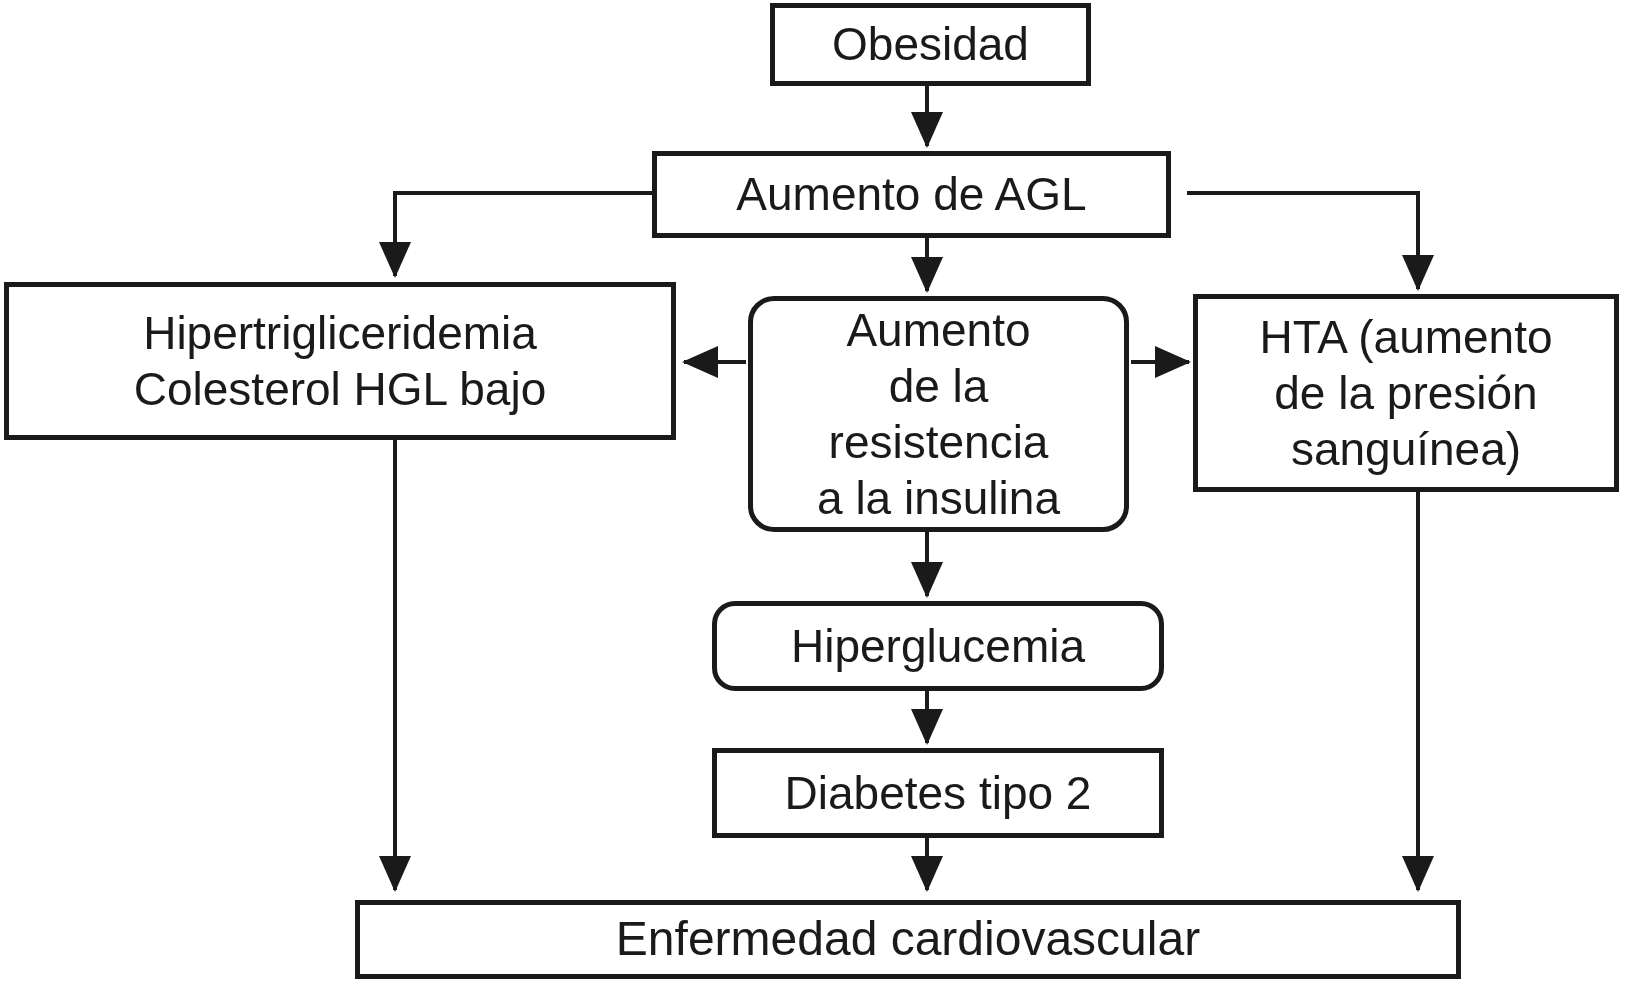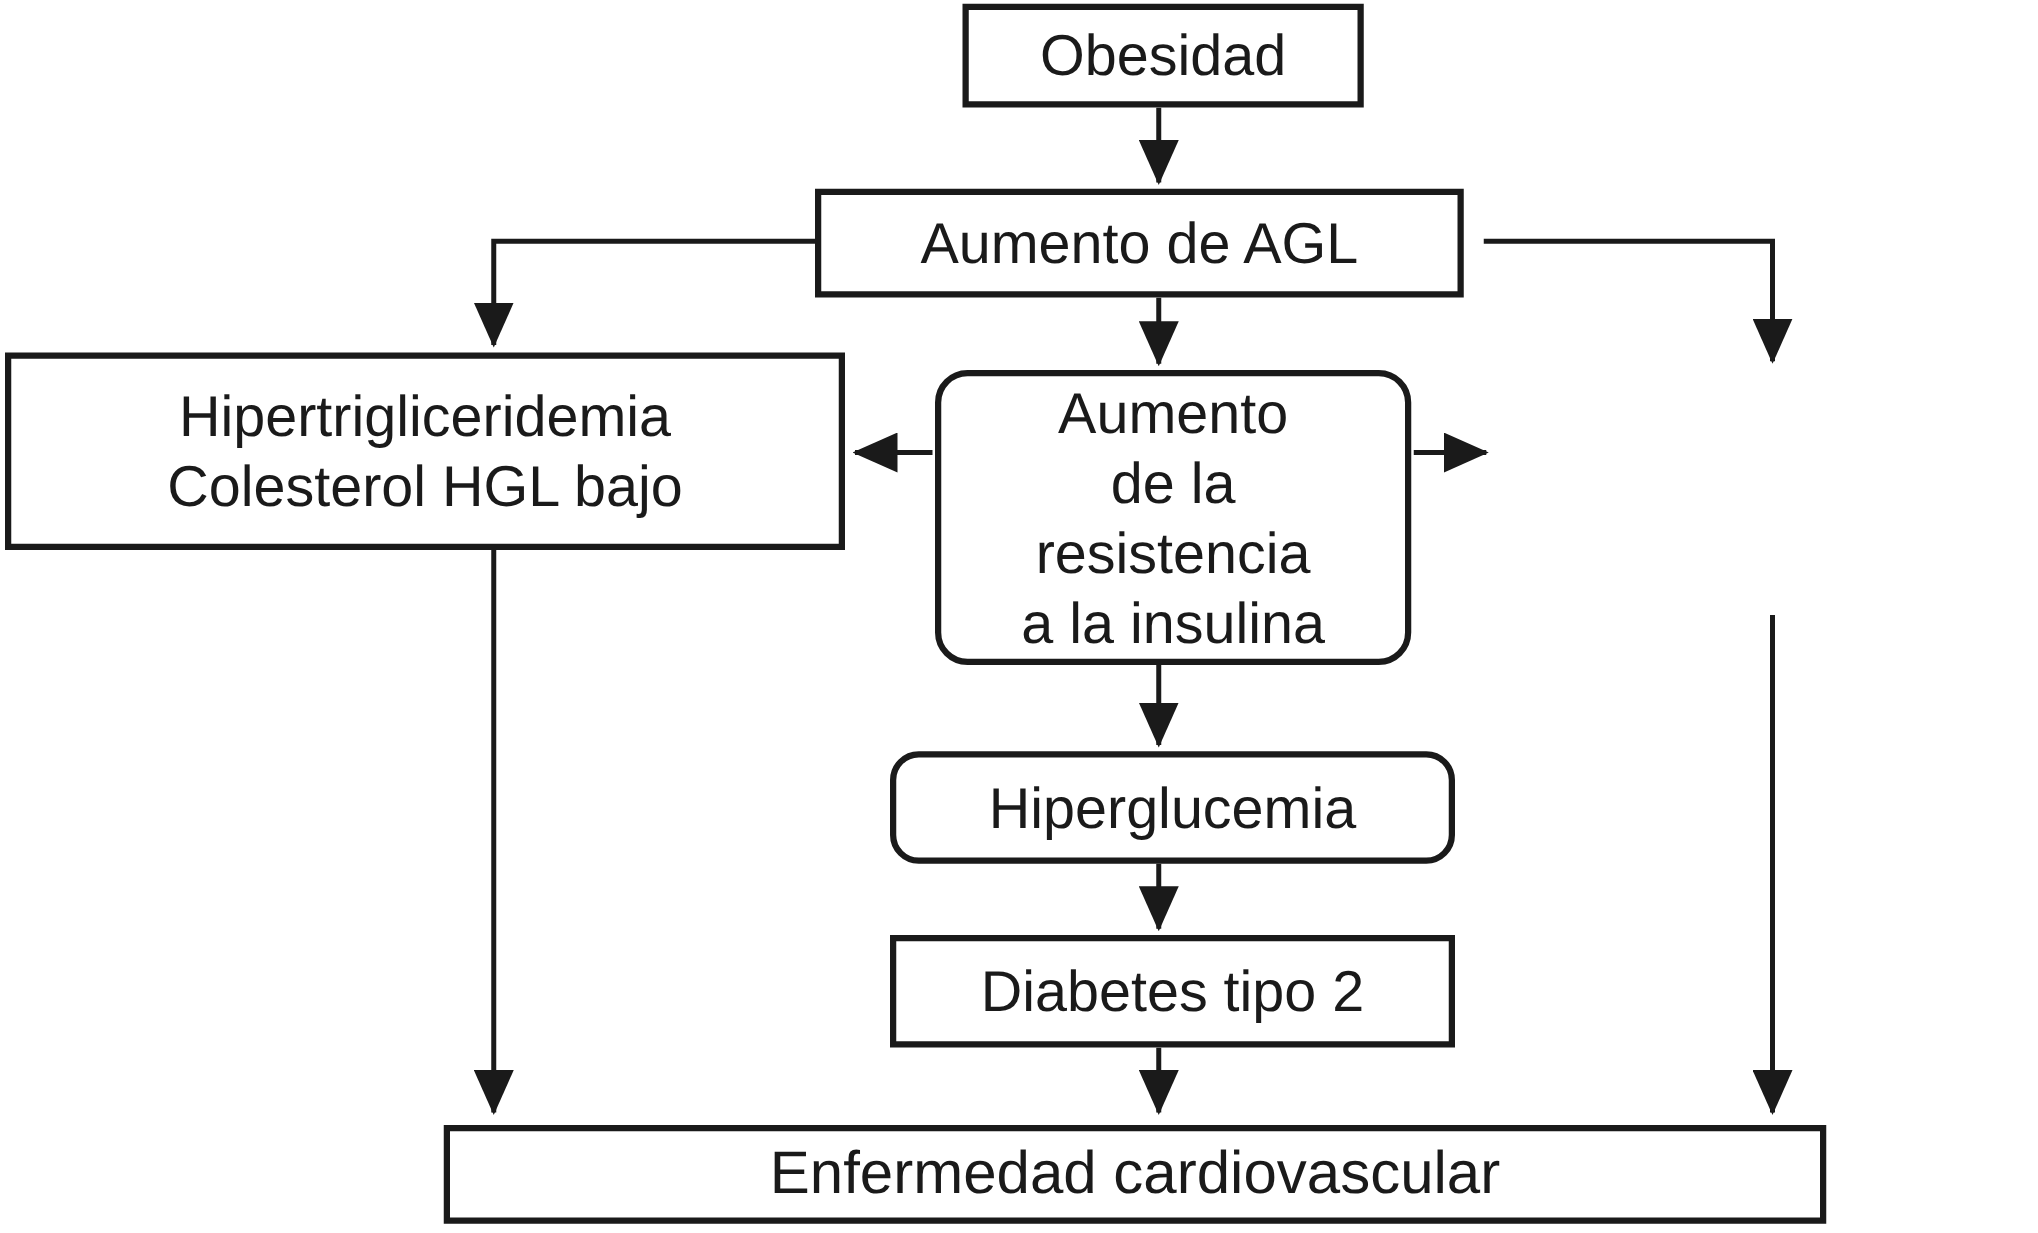--- a/index.html
+++ b/index.html
@@ -88,20 +88,25 @@
 Colesterol HGL bajo</span>
   </div>
 
   <div class="node node-insulin">
     <span>Aumento
 de la
 resistencia
 a la insulina</span>
   </div>
 
+  <div class="node node-hta">
+    <span>HTA (aumento
+de la presión
+sanguínea)</span>
+  </div>
 
   <div class="node node-hyperglycemia">
     <span>Hiperglucemia</span>
   </div>
 
   <div class="node node-diabetes">
     <span>Diabetes tipo 2</span>
   </div>
 
   <div class="node node-cvd">

